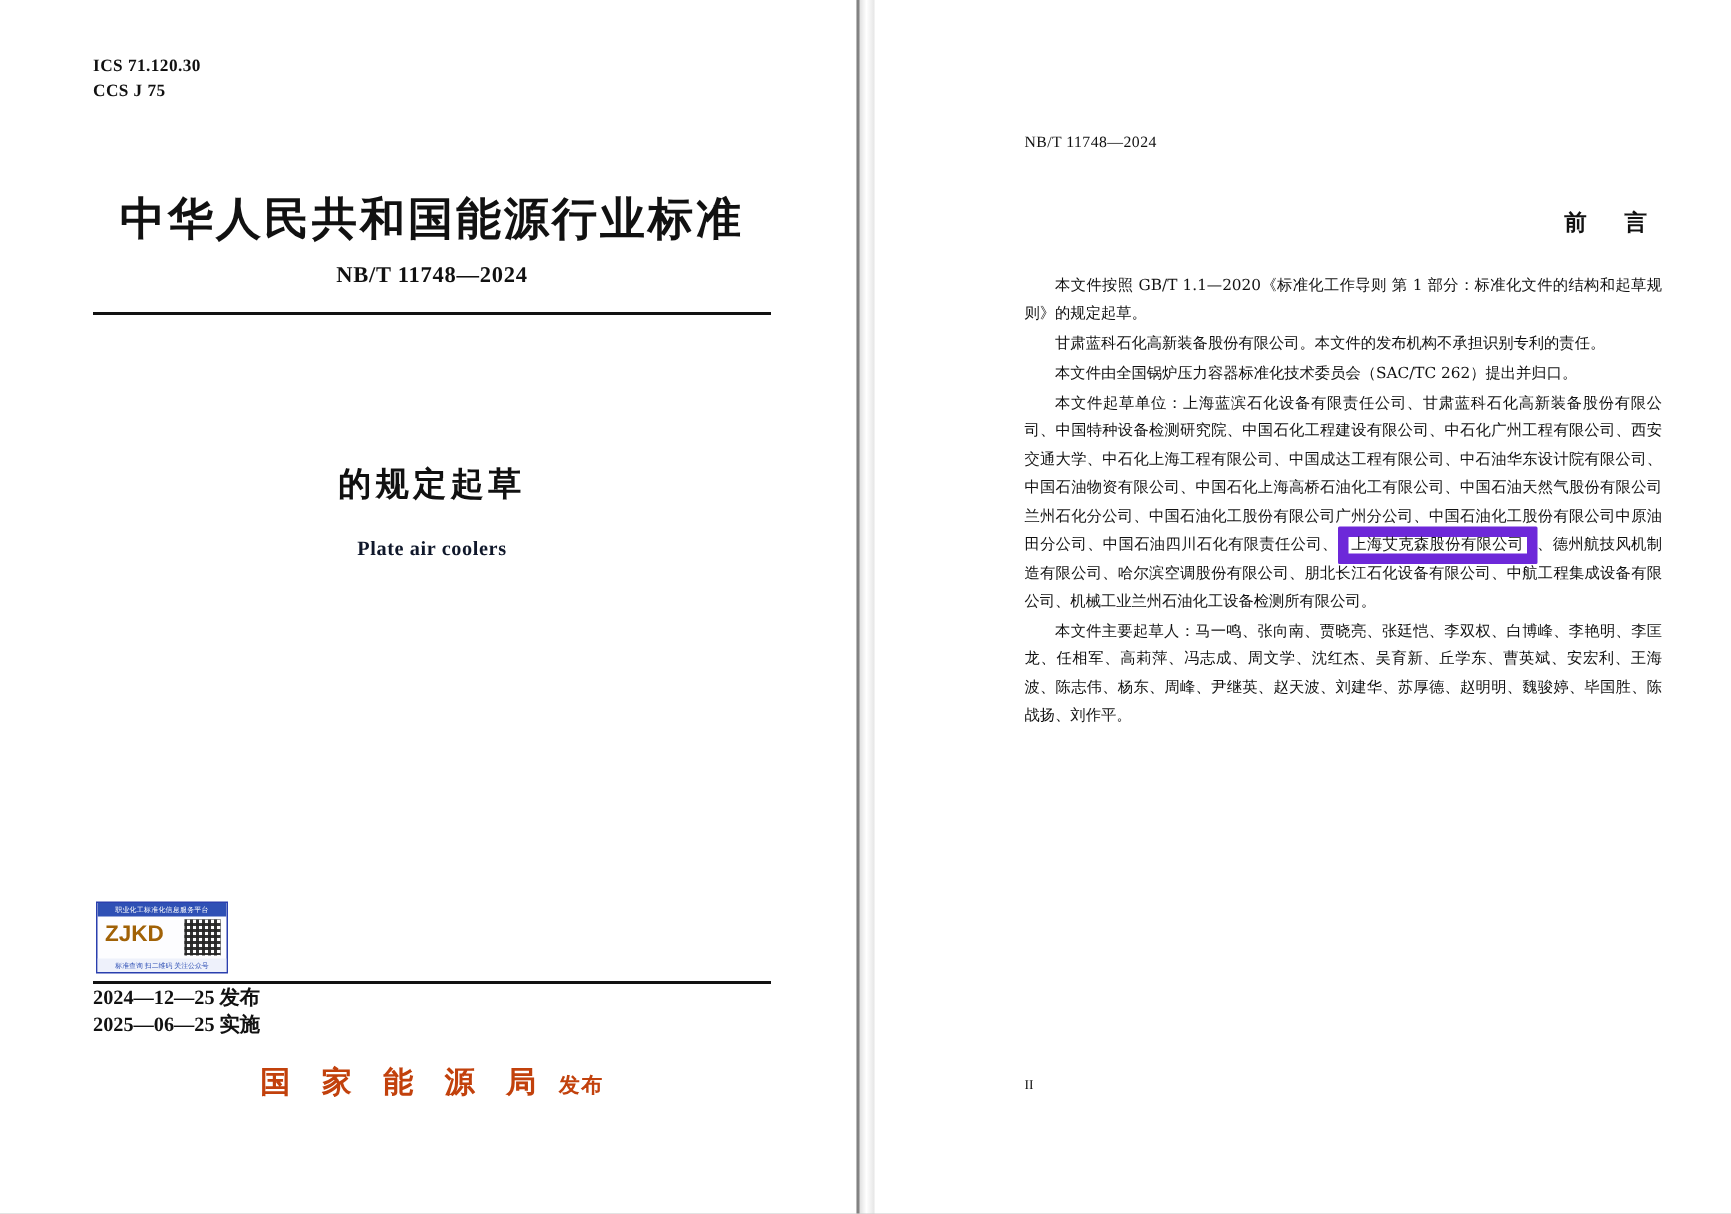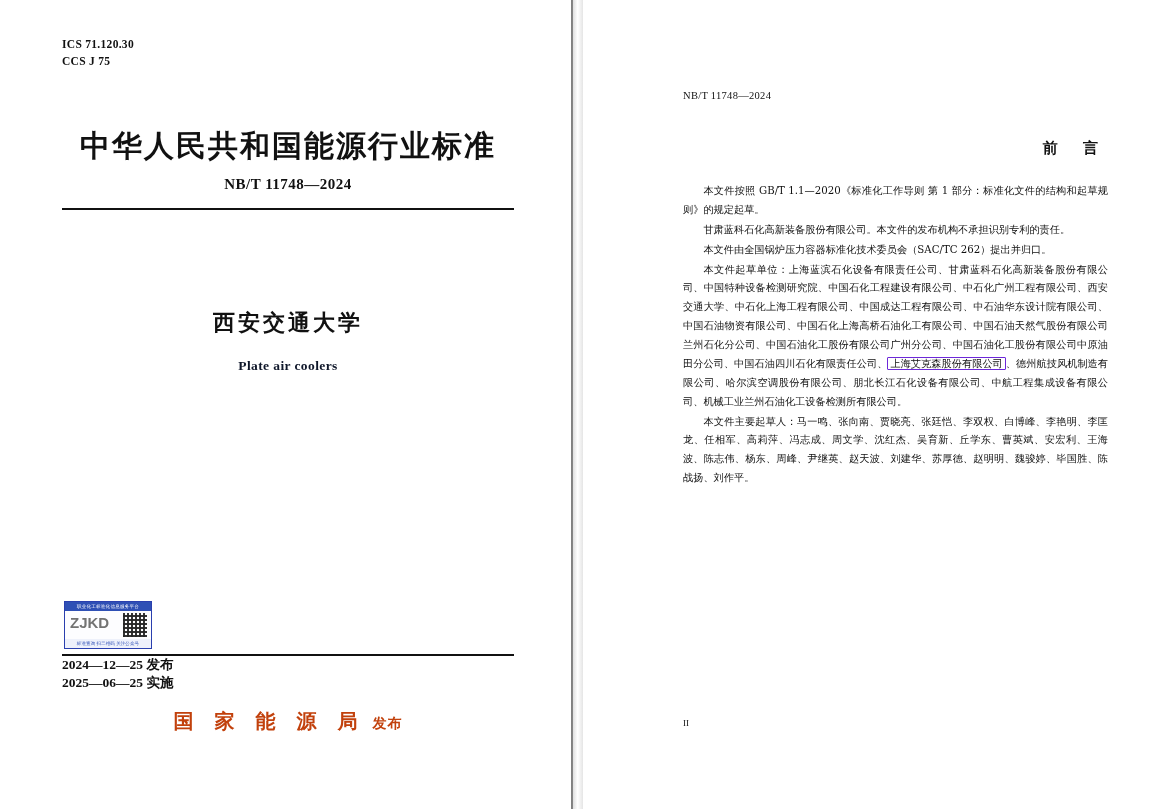--- a/index.html
+++ b/index.html
@@ -154,21 +154,21 @@
     position: relative;
     height: 28px;
   }
   .wm-zjkd {
     position: absolute;
     left: 5px;
     top: 3px;
     font-family: "Liberation Sans", sans-serif;
     font-weight: bold;
     font-size: 15px;
-    color: #737373;
+    color: #a16207;
     letter-spacing: 0px;
   }
   .wm-qr {
     position: absolute;
     right: 4px;
     top: 2px;
     width: 24px;
     height: 24px;
     background:
       repeating-linear-gradient(90deg, #111 0 2px, #fff 2px 4px),
@@ -255,21 +255,21 @@
     font-size: 10.2px;
     line-height: 1.85;
     color: #111;
     text-align: justify;
   }
   .fw-p {
     text-indent: 2em;
     margin: 0 0 1px 0;
   }
   .fw-p .hl {
-    border: 1px solid #6d28d9;
+    border: 7px solid #6d28d9;
     padding: 0 2px;
     border-radius: 1px;
     background: #fff;
   }
   .page-num {
     position: absolute;
     left: 110px;
     top: 718px;
     font-family: "Liberation Serif", serif;
     font-size: 9px;
@@ -287,21 +287,21 @@
       <div class="ics-block">
         <div>ICS 71.120.30</div>
         <div>CCS J 75</div>
       </div>
 
 
       <div class="std-title">中华人民共和国能源行业标准</div>
       <div class="std-number">NB/T 11748—2024</div>
       <div class="rule-top"></div>
 
-      <div class="doc-title-cn">西安交通大学</div>
+      <div class="doc-title-cn">的规定起草</div>
       <div class="doc-title-en">Plate air coolers</div>
 
       <div class="watermark">
         <div class="wm-top">职业化工标准化信息服务平台</div>
         <div class="wm-body">
           <div class="wm-zjkd">ZJKD</div>
           <div class="wm-qr"></div>
         </div>
         <div class="wm-bottom">标准查询 扫二维码 关注公众号</div>
       </div>

